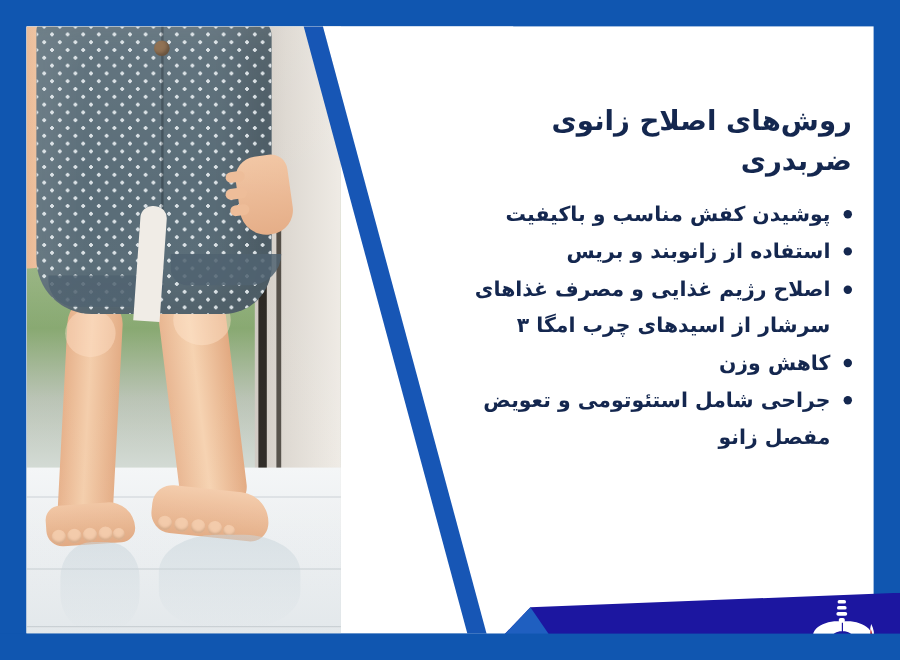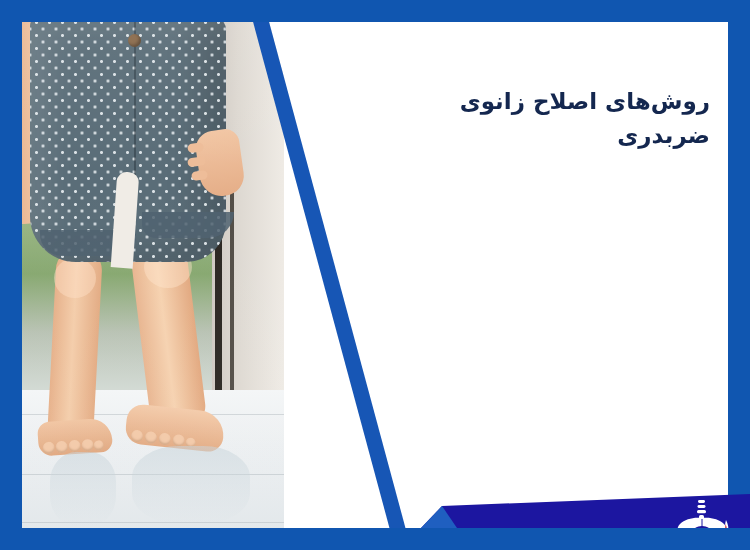--- a/index.html
+++ b/index.html
@@ -332,20 +332,27 @@
       <div class="ph-veil"></div>
     </div>
 
     <div class="white-wedge"></div>
     <div class="diagonal"></div>
 
     <div class="content">
 
       <h1 class="title">روش‌های اصلاح زانوی ضربدری</h1>
 
+      <ul class="bullets">
+        <li>پوشیدن کفش مناسب و باکیفیت</li>
+        <li>استفاده از زانوبند و بریس</li>
+        <li>اصلاح رژیم غذایی و مصرف غذاهای سرشار از اسیدهای چرب امگا ۳</li>
+        <li>کاهش وزن</li>
+        <li>جراحی شامل استئوتومی و تعویض مفصل زانو</li>
+      </ul>
 
     </div>
   </div>
 
   <div class="footer">
     <div class="footer-bar"></div>
     <div class="footer-chev"></div>
 
 
     <svg class="footer-logo" viewBox="0 0 64 50">

